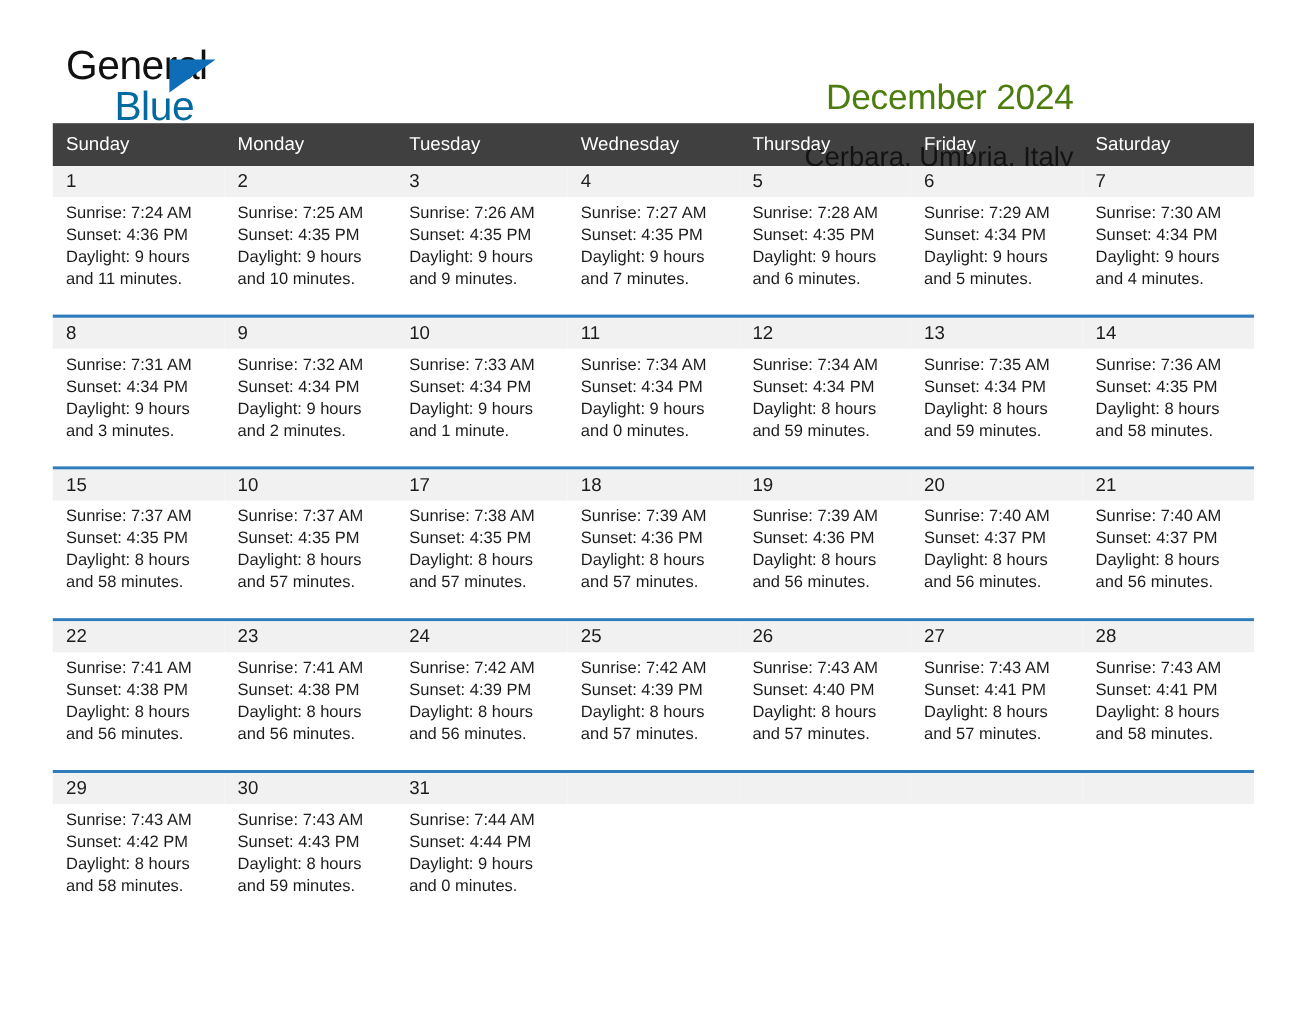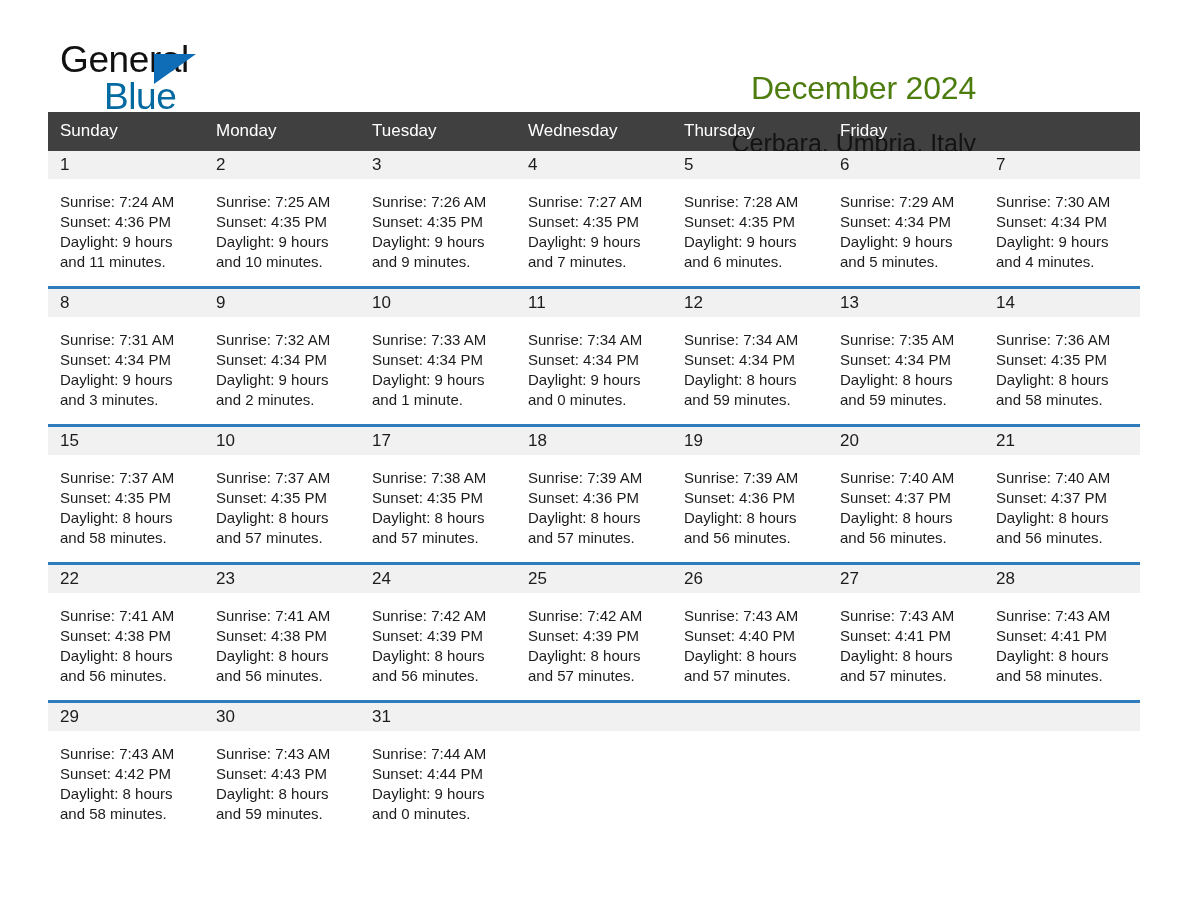--- a/index.html
+++ b/index.html
@@ -121,21 +121,21 @@
   }
   .day-empty .day-num-bar {
     background: #f1f1f1;
   }
   .day-num {
     font-size: 17px;
     line-height: 22px;
     color: #1c1c1c;
   }
   .day-body {
-    padding: 13px 10px 0 12px;
+    padding: 5px 10px 0 12px;
   }
   .day-line {
     font-size: 15px;
     line-height: 20px;
     color: #1c1c1c;
     white-space: nowrap;
   }
 </style>
 </head>
 <body>
@@ -159,20 +159,21 @@
 
   <div class="calendar">
 
     <div class="weekday-head">
       <div class="weekday">Sunday</div>
       <div class="weekday">Monday</div>
       <div class="weekday">Tuesday</div>
       <div class="weekday">Wednesday</div>
       <div class="weekday">Thursday</div>
       <div class="weekday">Friday</div>
+      <div class="weekday">Saturday</div>
     </div>
 
     <div id="weeks-container">
         <div class="week">
           <div class="day">
             <div class="day-num-bar"><span class="day-num">1</span></div>
             <div class="day-body">
               <div class="day-line">Sunrise: 7:24 AM</div>
               <div class="day-line">Sunset: 4:36 PM</div>
               <div class="day-line">Daylight: 9 hours</div>

